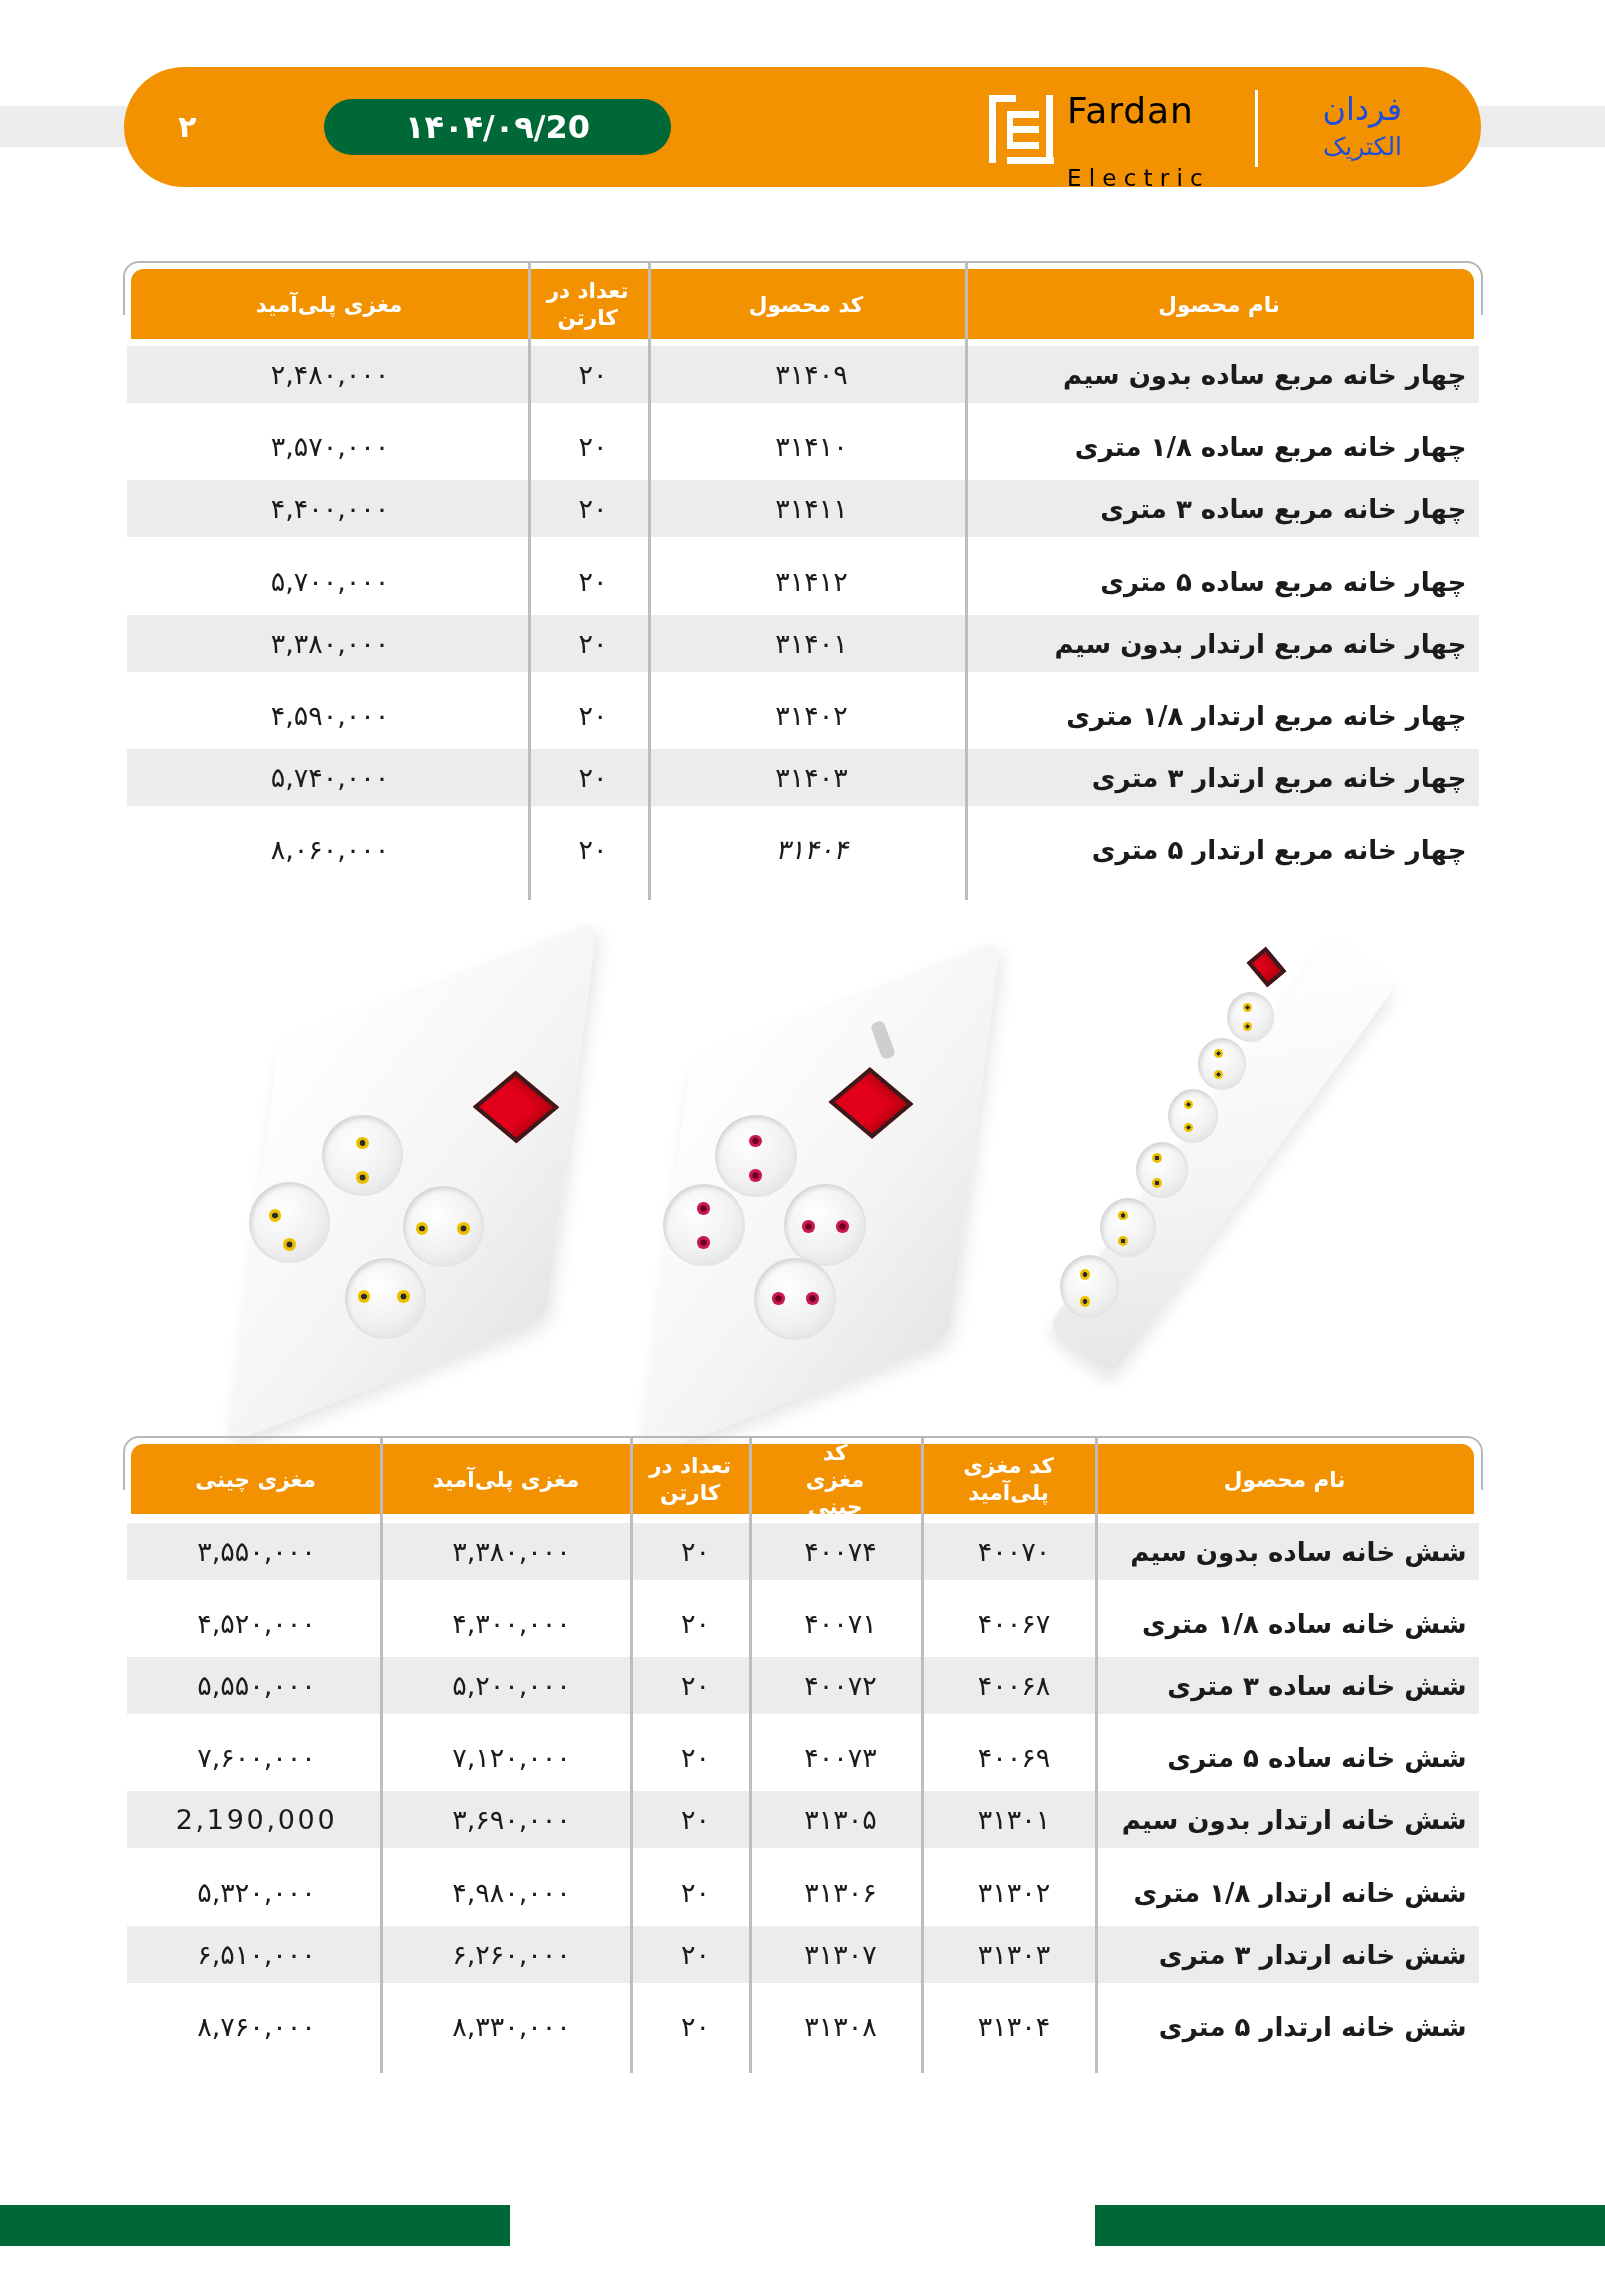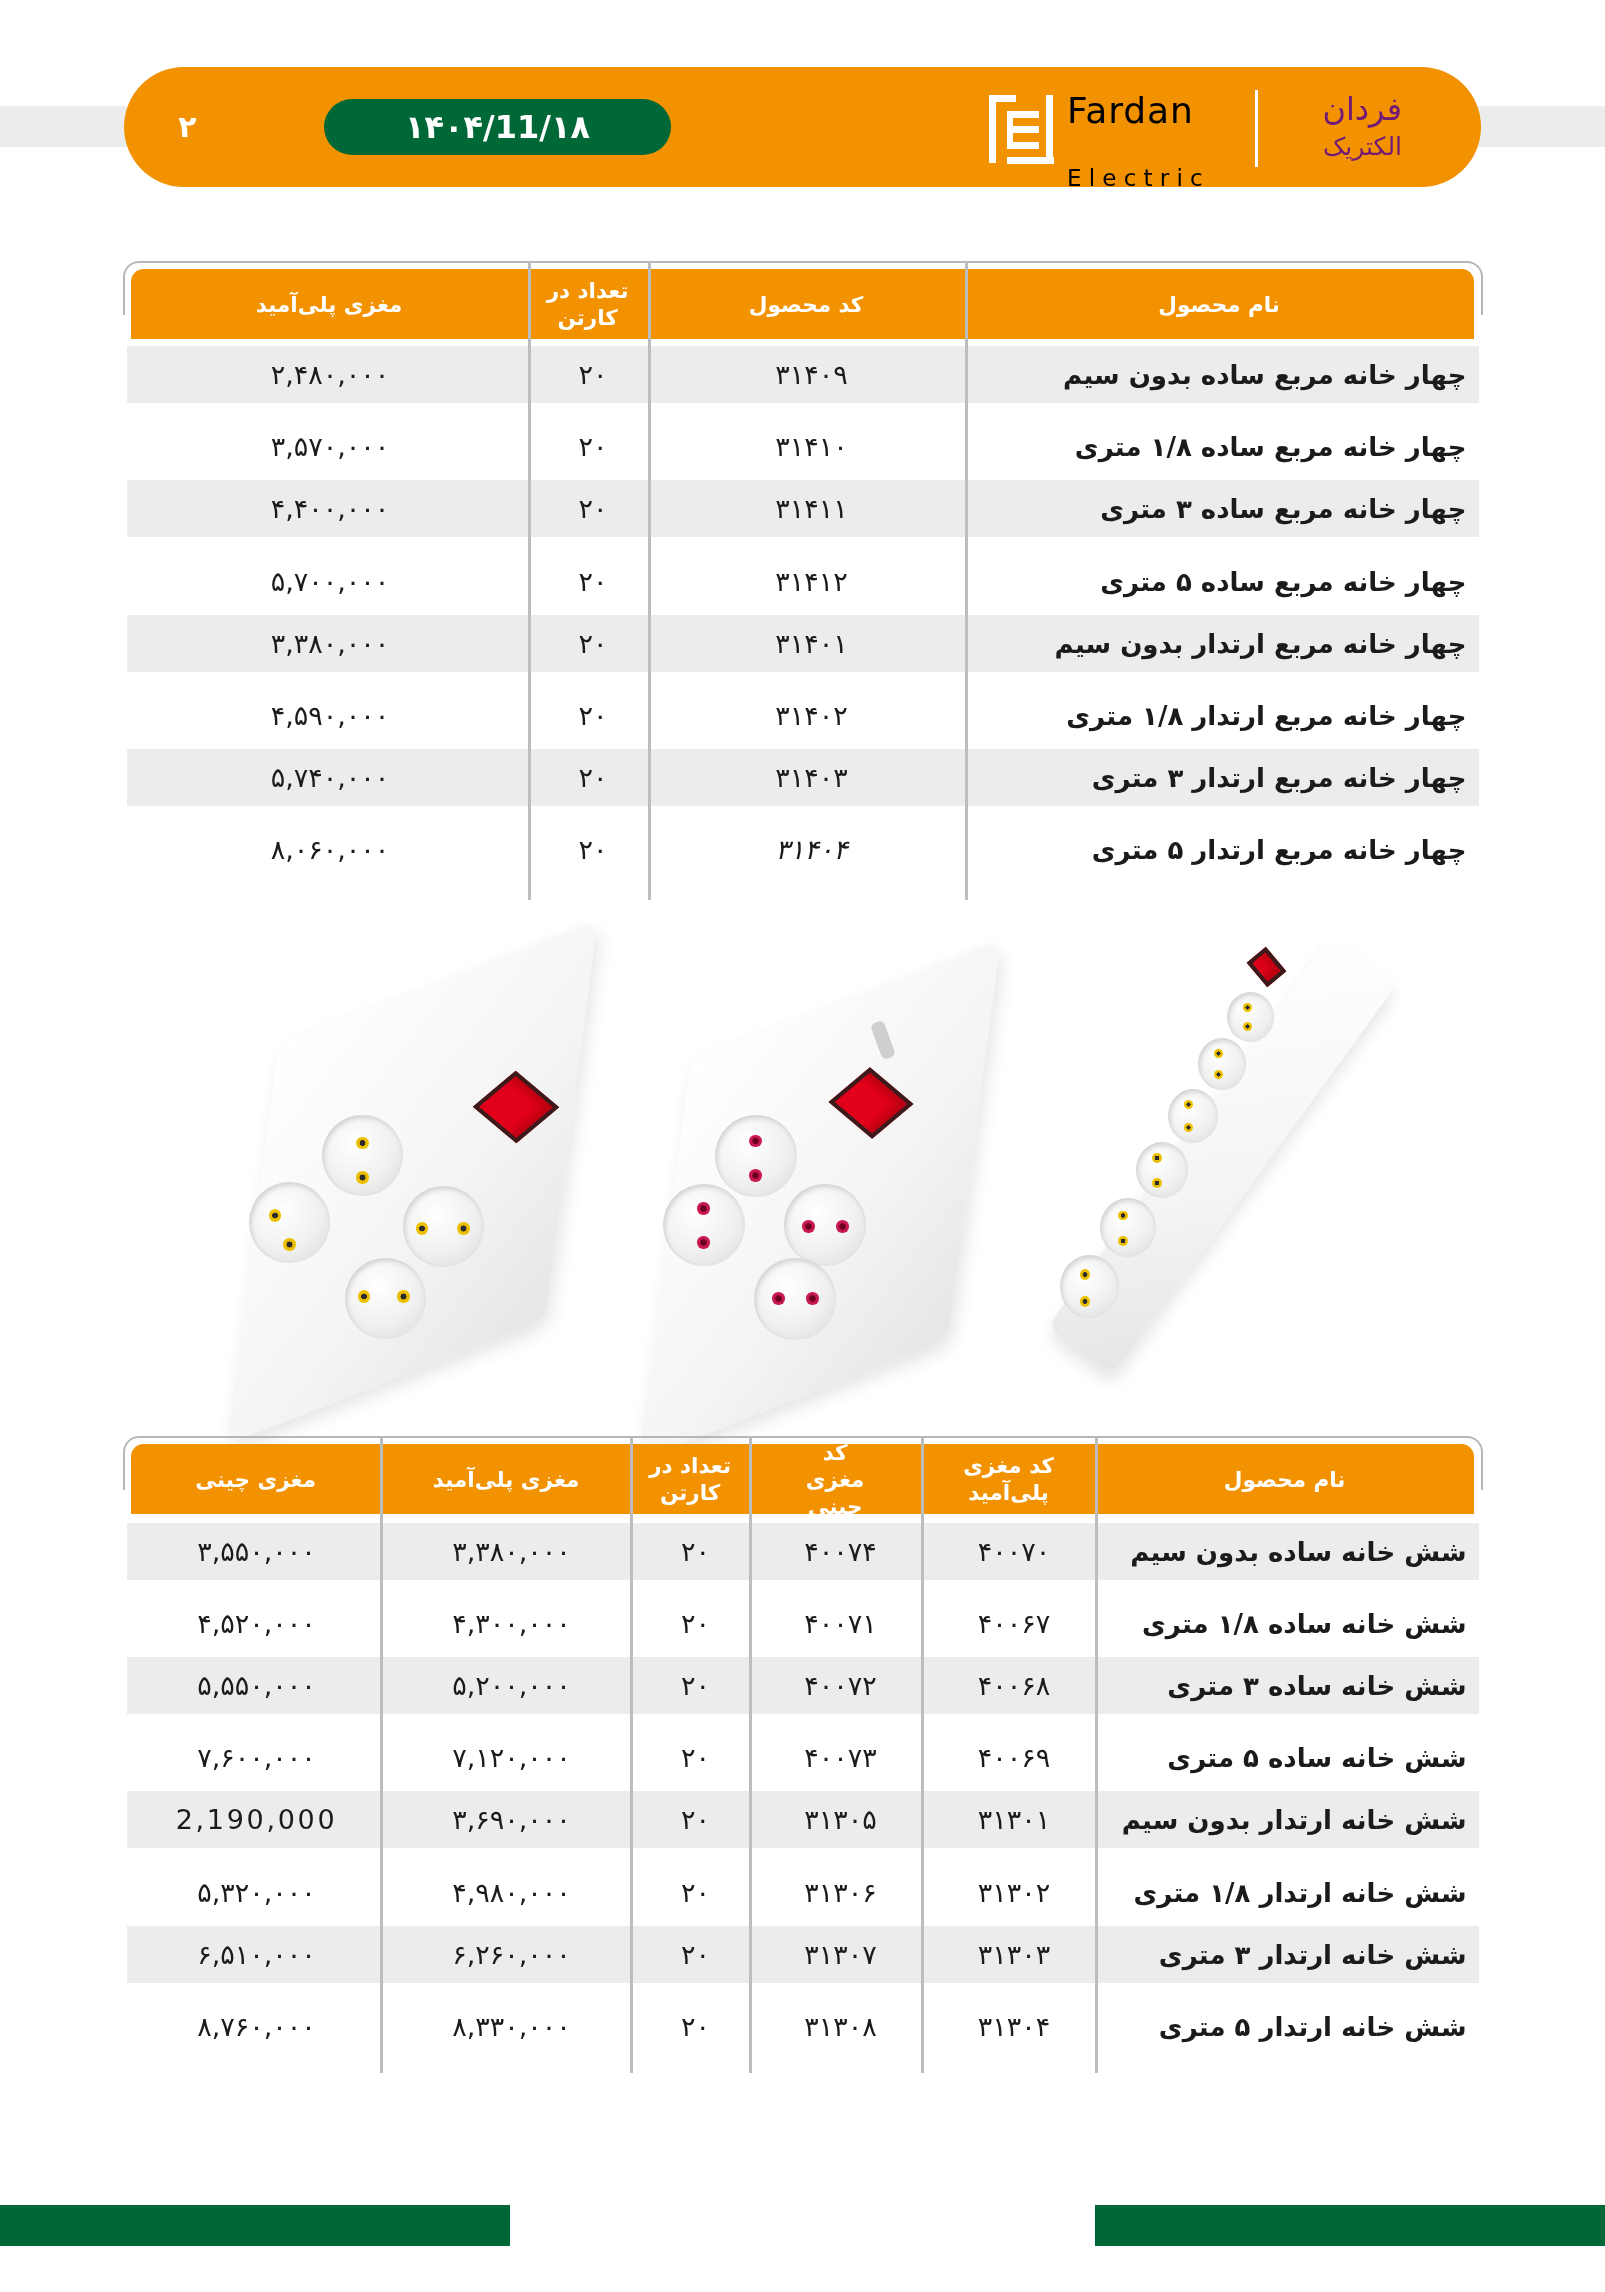--- a/index.html
+++ b/index.html
@@ -21,21 +21,21 @@
     background: #006837; border-radius: 29px; color: #fff; font-size: 32px; font-weight: bold;
     display: flex; align-items: center; justify-content: center; letter-spacing: 2.7px;
   }
   .logo { position: absolute; left: 985px; top: 90px; width: 421px; height: 77px; }
   .logo-mark { position: absolute; left: 3.6px; top: 5.4px; width: 64px; height: 68px; }
   .logo-mark .l { position: absolute; background: #fff; }
   .logo-en { position: absolute; left: 82px; top: 0; width: 179px; color: #000000; font-family: "DejaVu Sans", sans-serif; }
   .logo-en .a { font-size: 36px; line-height: 41px; font-weight: normal; letter-spacing: 0.9px; }
   .logo-en .b { font-size: 23px; line-height: 30px; letter-spacing: 7.2px; margin-top: 32px; }
   .logo-sep { position: absolute; left: 270px; top: 0; width: 2.7px; height: 77px; background: #fff; }
-  .logo-fa { position: absolute; left: 283px; top: 0; width: 134px; color: #701a75; direction: rtl; text-align: right; }
+  .logo-fa { position: absolute; left: 283px; top: 0; width: 134px; color: #1d4ed8; direction: rtl; text-align: right; }
   .logo-fa .a { font-size: 32px; line-height: 39px; }
   .logo-fa .b { font-size: 25px; line-height: 36px; }
 
   
   .frame { position: absolute; border: 2.7px solid #b7b7b7; border-bottom: none; border-radius: 16px 16px 0 0; height: 54px; }
   .tbl { position: absolute; direction: rtl; }
   .thead { position: absolute; left: 0; right: 0; background: #f39200; border-radius: 12.5px 12.5px 0 0; display: flex; }
   .th { color: #fff; font-weight: bold; font-size: 21.5px; display: flex; align-items: center; justify-content: center; text-align: center; line-height: 27px; }
   .row { position: absolute; left: 0; right: 0; display: flex; height: 57px; align-items: center; }
   .row.alt { background: #ececec; }
@@ -56,21 +56,21 @@
   
   .foot { position: absolute; top: 2205px; height: 41px; background: #006837; }
 </style>
 </head>
 <body>
 
 <div class="band"></div>
 <div class="hdr-pill"></div>
 <div class="page-num">۲</div>
 <div class="date-pill">
-  <span>۱۴۰۴/11/۱۸</span>
+  <span>۱۴۰۴/۰۹/20</span>
 </div>
 <div class="logo">
   <div class="logo-mark">
     <div class="l" style="left:0;top:0;width:7.2px;height:68px;"></div>
     <div class="l" style="left:0;top:0;width:27px;height:6.3px;"></div>
     <div class="l" style="left:57px;top:0;width:7.2px;height:68px;"></div>
     <div class="l" style="left:18px;top:62px;width:47px;height:6.3px;"></div>
     <div class="l" style="left:18px;top:16px;width:32px;height:6.3px;"></div>
     <div class="l" style="left:18px;top:31px;width:32px;height:6.3px;"></div>
     <div class="l" style="left:18px;top:47px;width:32px;height:6.3px;"></div>

